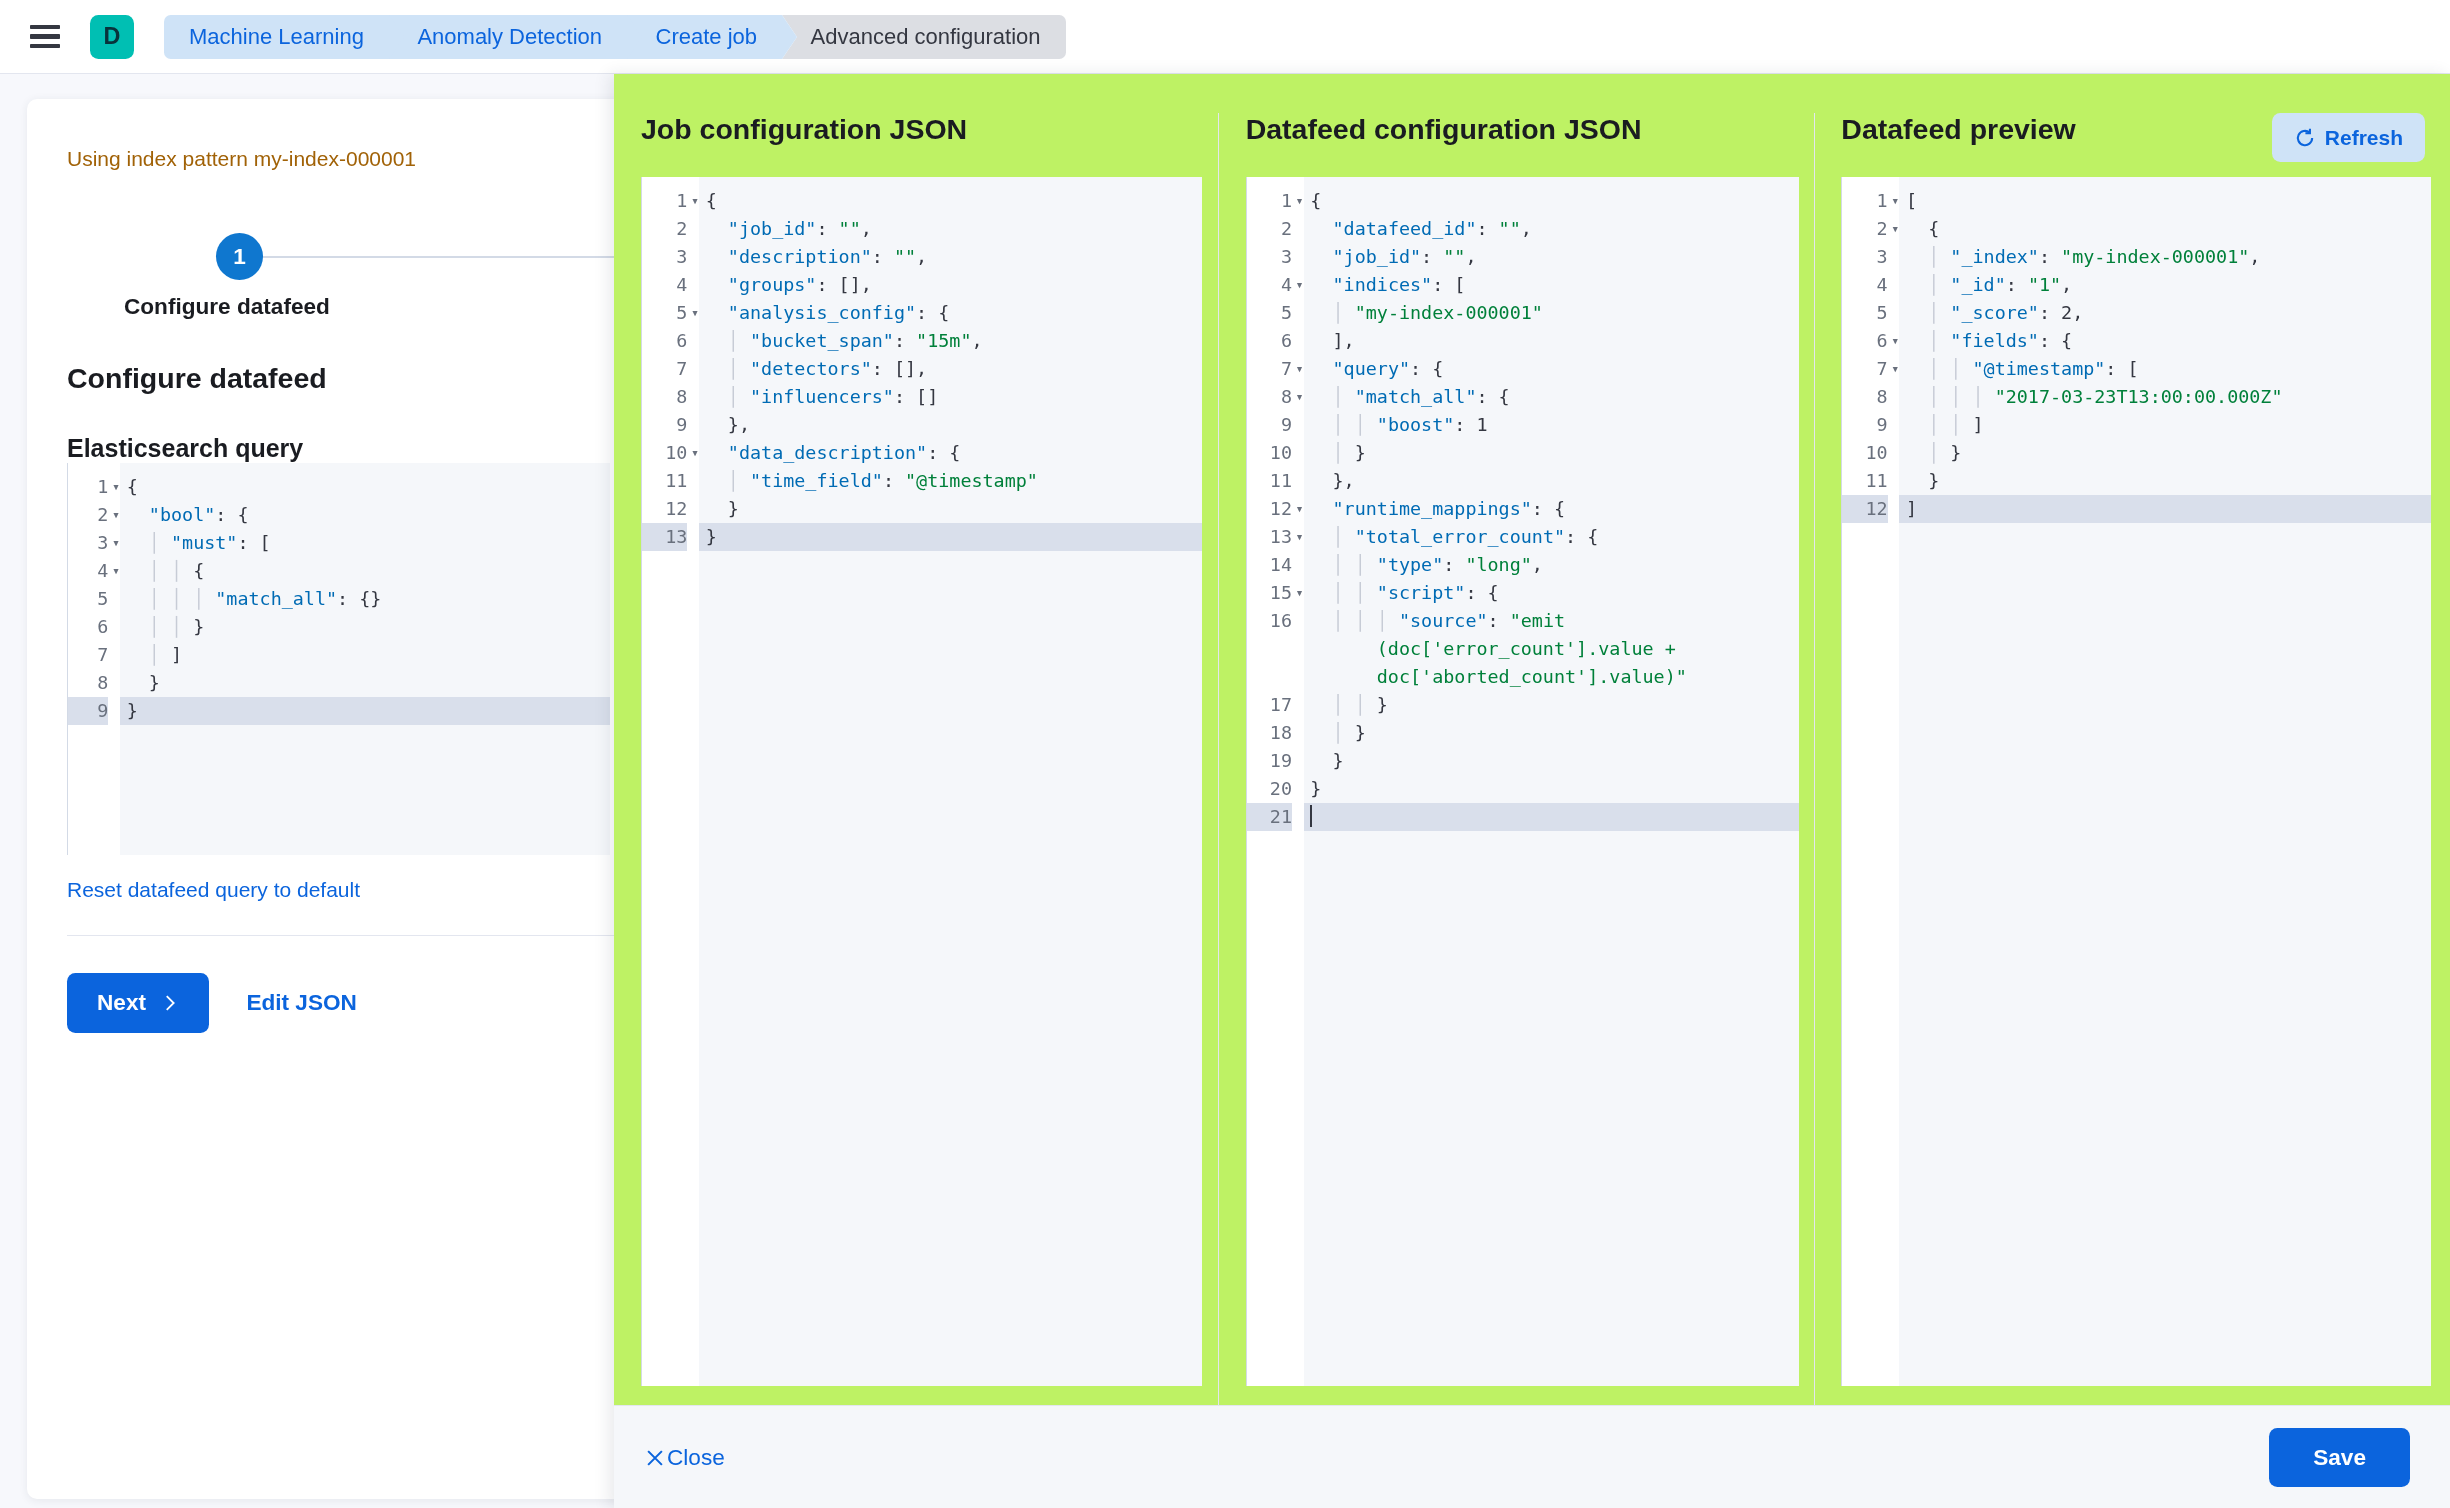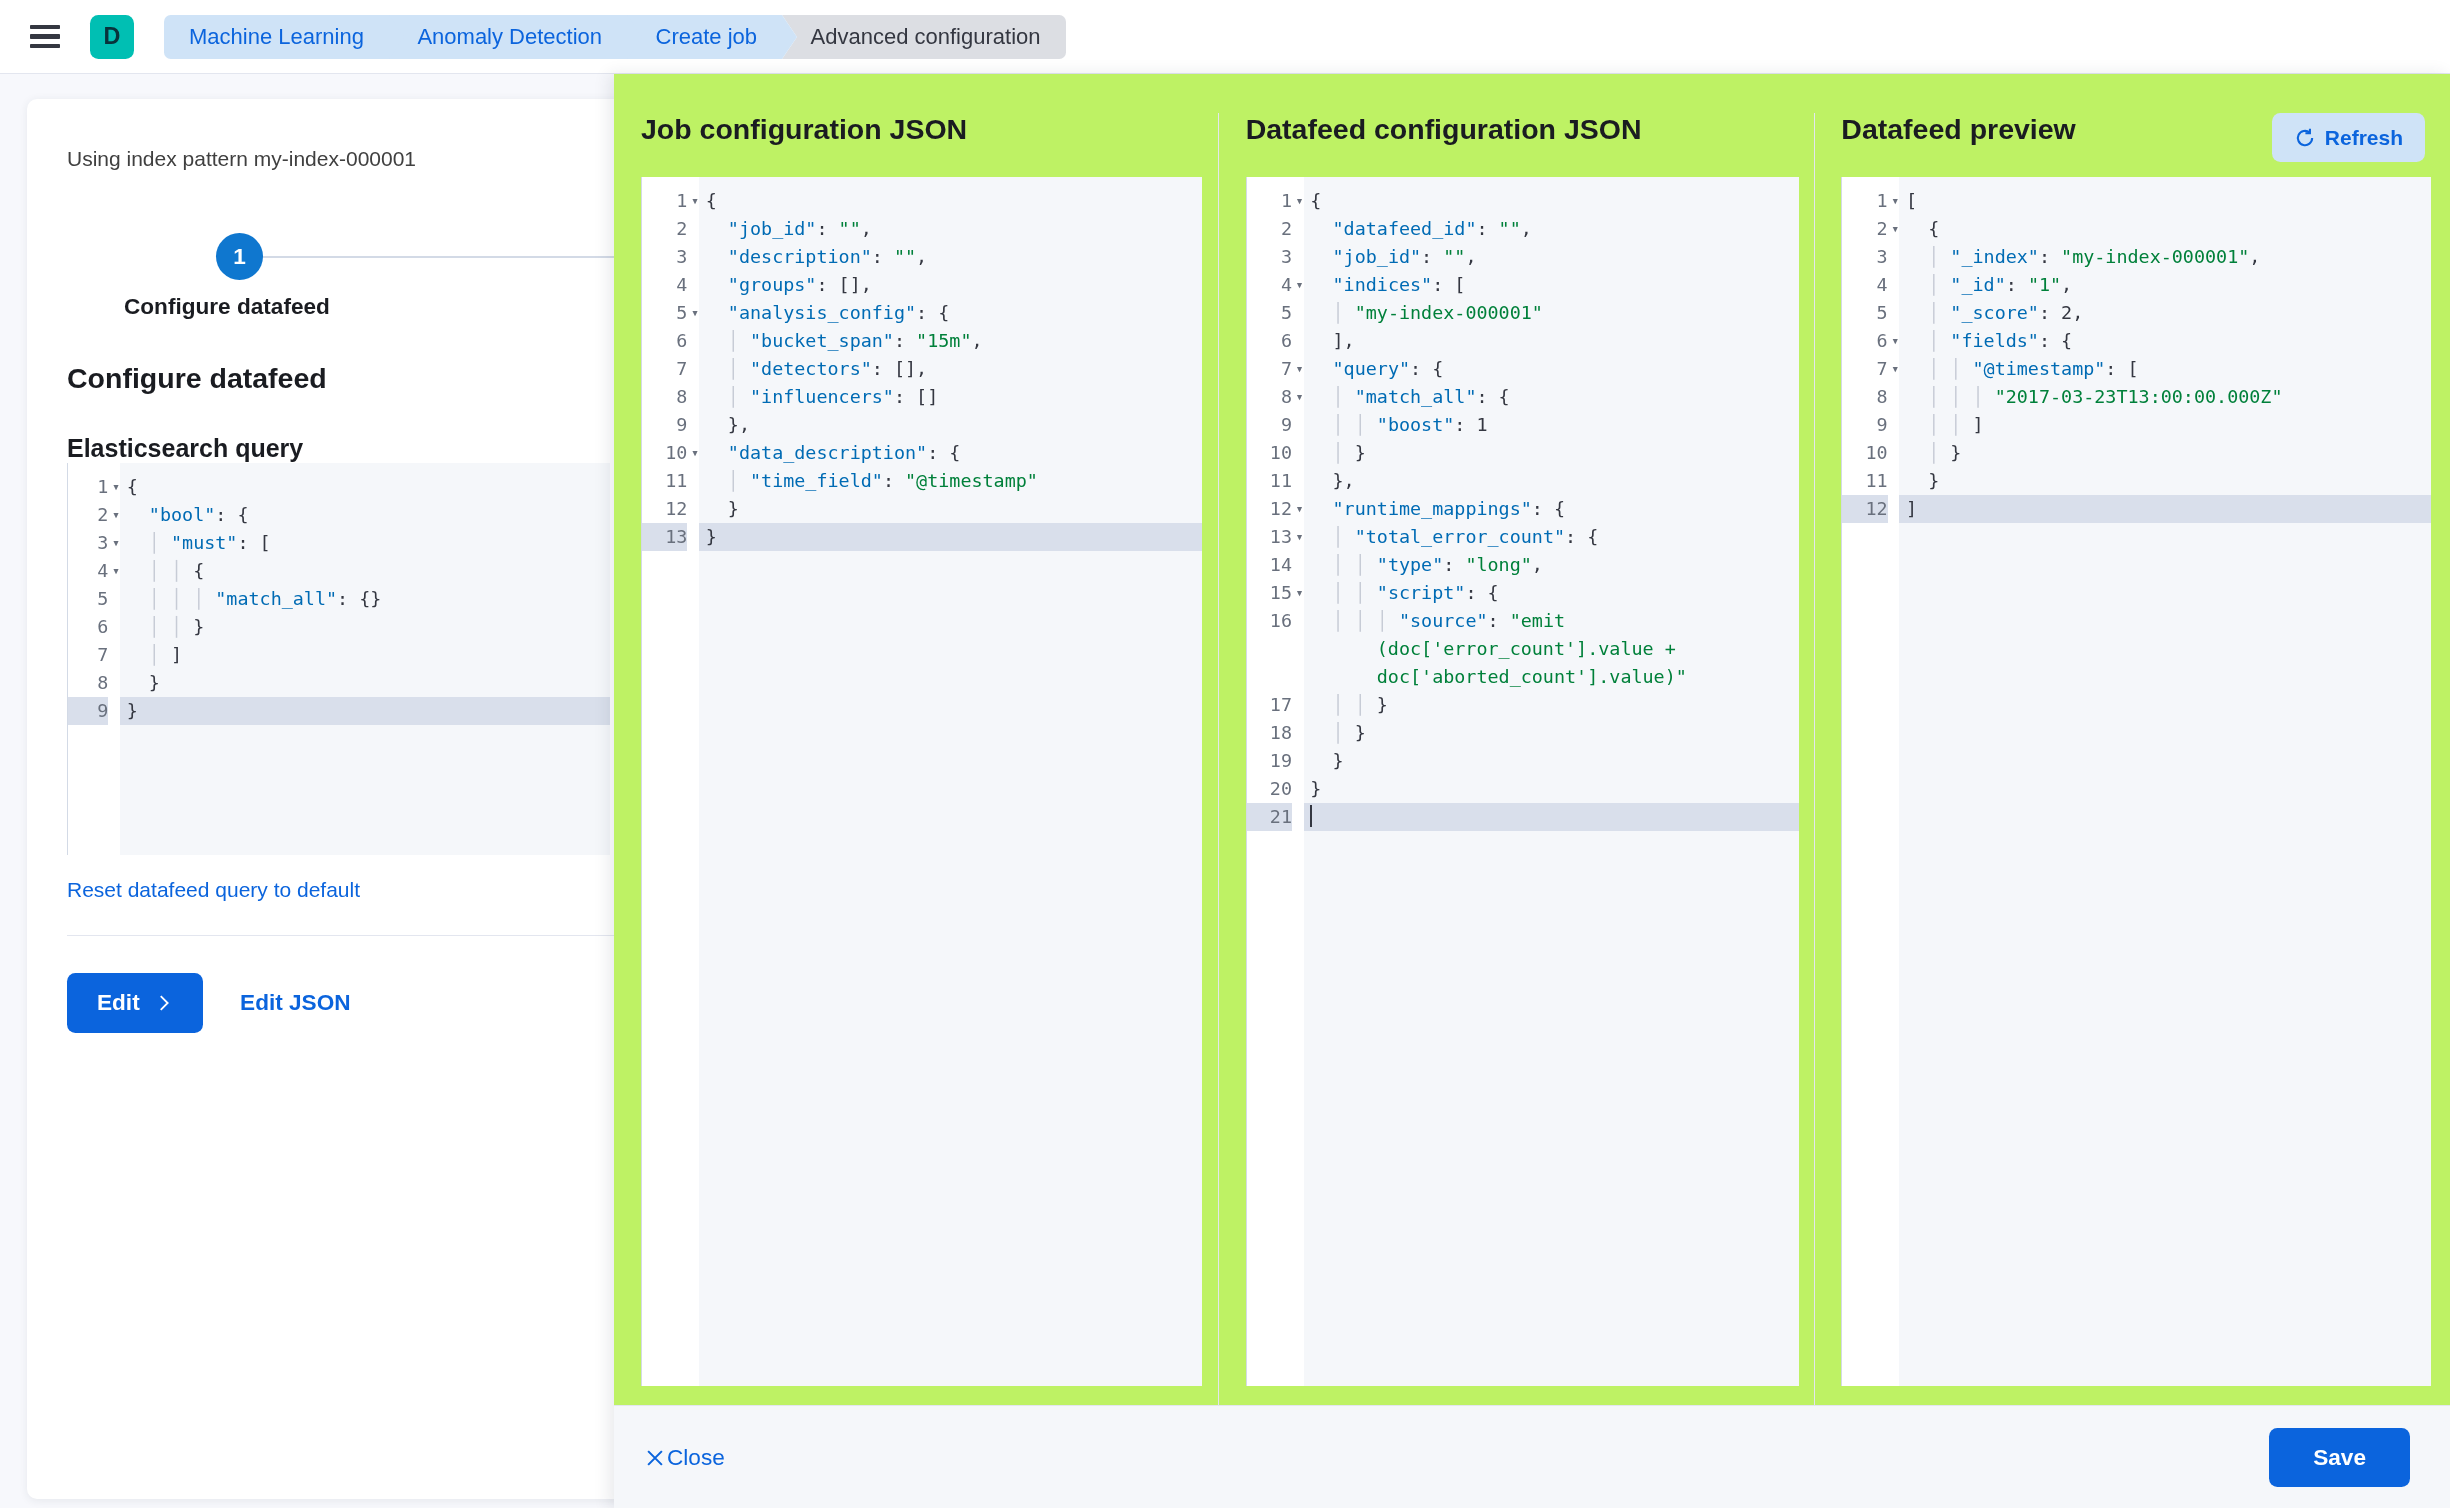--- a/index.html
+++ b/index.html
@@ -54,21 +54,21 @@
 
   
   .wizard-card {
     position: absolute; left: 27px; top: 99px; width: 613px; height: 1400px;
     background: #ffffff; border-radius: 10px;
     box-shadow: 0 1.7px 8.4px rgba(38,45,65,.08);
     overflow: hidden;
   }
   .wizard-inner { padding: 40px 0 0 40px; }
   .page-title { font-size: 39px; font-weight: 700; color: #1a1c21; letter-spacing: -0.4px; }
-  .page-subtitle { font-size: 21px; color: #404040; margin-top: 8.4px; }
+  .page-subtitle { font-size: 21px; color: #a16207; margin-top: 8.4px; }
 
   .steps { margin-top: 62px; position: relative; height: 49px; }
   .step-line {
     position: absolute; left: 188px; top: 22.6px; right: -33px; height: 2.5px; background: #d3dae6;
   }
   .step-circle {
     position: absolute; left: 149px; top: 0;
     width: 47px; height: 47px; border-radius: 50%;
     background: #0f77cf; color: #fff;
     display: flex; align-items: center; justify-content: center;
@@ -225,21 +225,21 @@
           <div class="ln active">9</div>
         </div>
       <div class="code"><div class="row"><span class="p">{</span></div><div class="row"><span class="p">  </span><span class="k">"bool"</span><span class="p">: {</span></div><div class="row"><span class="guide">  </span><span class="guide">│ </span><span class="k">"must"</span><span class="p">: [</span></div><div class="row"><span class="guide">  </span><span class="guide">│ │ </span><span class="p">{</span></div><div class="row"><span class="guide">  </span><span class="guide">│ │ │ </span><span class="k">"match_all"</span><span class="p">: {}</span></div><div class="row"><span class="guide">  </span><span class="guide">│ │ </span><span class="p">}</span></div><div class="row"><span class="guide">  </span><span class="guide">│ </span><span class="p">]</span></div><div class="row"><span class="p">  </span><span class="p">}</span></div><div class="row active"><span class="p">}</span></div></div>
     </div>
 
     <div class="link-btn">Reset datafeed query to default</div>
     <div class="hr"></div>
 
     <div class="footer-row">
       <button class="btn-primary">
-        <span>Edit</span>
+        <span>Next</span>
         <svg width="18.4" height="22" viewBox="0 0 16 16">
           <path d="M5 2 L11 8 L5 14" fill="none" stroke="#ffffff" stroke-width="1.6"></path>
         </svg>
       </button>
       <div class="btn-text">Edit JSON</div>
     </div>
   </div>
 </div>
 
 <div class="flyout">

